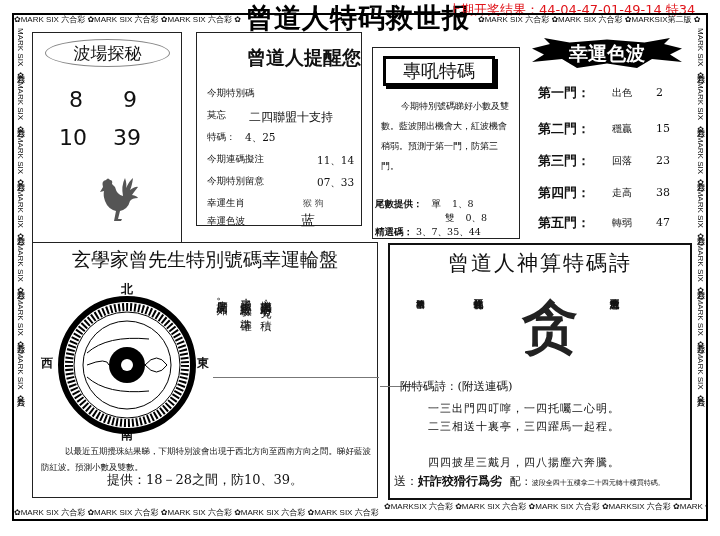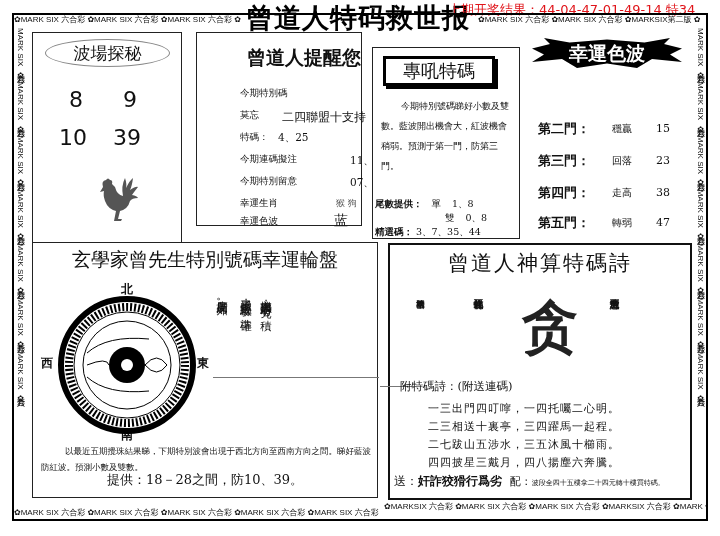--- a/index.html
+++ b/index.html
@@ -27,21 +27,21 @@
 
   
   .b1 { left: 32px; top: 32px; width: 150px; height: 228px; }
   .oval { position: absolute; left: 12px; top: 6px; width: 125px; height: 28px; border: 1px solid #888; border-radius: 50%; text-align: center; font-size: 17px; line-height: 26px; }
   .wave-num { position: absolute; font-family: "DejaVu Sans", sans-serif; font-size: 22px; font-weight: normal; color: #111; }
   .rooster { position: absolute; left: 60px; top: 140px; width: 46px; height: 48px; }
 
   
   .b2 { left: 196px; top: 32px; width: 166px; height: 194px; }
   .b2 .title { position: absolute; left: 0; width: 100%; top: 12px; text-align: right; font-size: 19px; font-weight: bold; font-family: "DejaVu Sans", sans-serif; }
-  .row2 { position: absolute; left: 10px; font-size: 10px; white-space: nowrap; margin-left: 33px; }
+  .row2 { position: absolute; left: 10px; font-size: 10px; white-space: nowrap; }
   .row2 .lbl { font-family: "DejaVu Sans", sans-serif; font-size: 9.5px; }
   .row2 .val { position: absolute; font-size: 10.5px; }
 
   
   .b3 { left: 372px; top: 34px; width: 148px; height: 192px; margin-top: 13px; }
   .b3 .title-box { position: absolute; left: 10px; top: 8px; width: 112px; height: 30px; border: 3px solid #000; box-shadow: 3px 3px 0 #000; text-align: center; font-size: 18px; line-height: 24px; font-family: "DejaVu Sans", sans-serif; }
   .b3 .para { position: absolute; left: 8px; top: 48px; width: 132px; font-size: 9px; line-height: 20px; text-indent: 20px; }
   .b3 .kv { position: absolute; left: 2px; font-size: 9.5px; white-space: nowrap; }
   .b3 .kv b { font-family: "DejaVu Sans", sans-serif; font-size: 9.5px; }
 
@@ -124,20 +124,21 @@
     <span style="margin-left:8px;">0、8</span>
   </div>
   <div class="kv" style="top:178px;">
     <b>精選碼：</b>
     <span>3、7、35、44</span>
   </div>
 </div>
 
 <div class="box b4">
   <div class="banner">幸運色波</div>
+  <div class="door-row" style="top:50px;"><span class="door">第一門：</span><span class="word">出色</span><span class="num">2</span></div>
   <div class="door-row" style="top:86px;"><span class="door">第二門：</span><span class="word">穩贏</span><span class="num">15</span></div>
   <div class="door-row" style="top:118px;"><span class="door">第三門：</span><span class="word">回落</span><span class="num">23</span></div>
   <div class="door-row" style="top:150px;"><span class="door">第四門：</span><span class="word">走高</span><span class="num">38</span></div>
   <div class="door-row" style="top:180px;"><span class="door">第五門：</span><span class="word">轉弱</span><span class="num">47</span></div>
 </div>
 
 <div class="box b5">
   <div class="title">玄學家曾先生特別號碼幸運輪盤</div>
   <div class="dir" style="left:88px;top:38px;">北</div>
   <div class="dir" style="left:88px;top:184px;">南</div>
@@ -163,19 +164,18 @@
 <div class="box b6">
   <div class="title">曾道人神算特碼詩</div>
   <div class="vcol" style="left:26px;top:48px;height:80px;">第玖拾叁期玄機字</div>
   <div class="vcol" style="left:82px;top:46px;height:90px;font-size:10px;line-height:12px;">化為蜂蝶死猶甘</div>
   <div class="vcol" style="left:218px;top:46px;height:90px;font-size:10px;line-height:12px;">眉飛色舞造意貪</div>
   <div class="big-char">贪</div>
   <div class="hline" style="left:-10px;top:141px;width:34px;"></div>
   <div class="poem-hdr">附特碼詩：(附送連碼)</div>
   <div class="poem" style="top:156px;">一三出門四叮嚀，一四托囑二心明。</div>
   <div class="poem" style="top:174px;">二三相送十裏亭，三四躍馬一起程。</div>
-  <div class="poem" style="top:192px;">二七跋山五涉水，三五沐風十櫛雨。</div>
   <div class="poem" style="top:210px;">四四披星三戴月，四八揚塵六奔騰。</div>
   <div class="send">
     <span>送：</span><b>奸詐狡猾行爲劣</b>
     <span class="pei" style="margin-left:4px;">配：</span><span class="pei-text">波段全四十五樓拿二十四元轉十樓買特碼。</span>
   </div>
 </div>
 
 </body></html>

